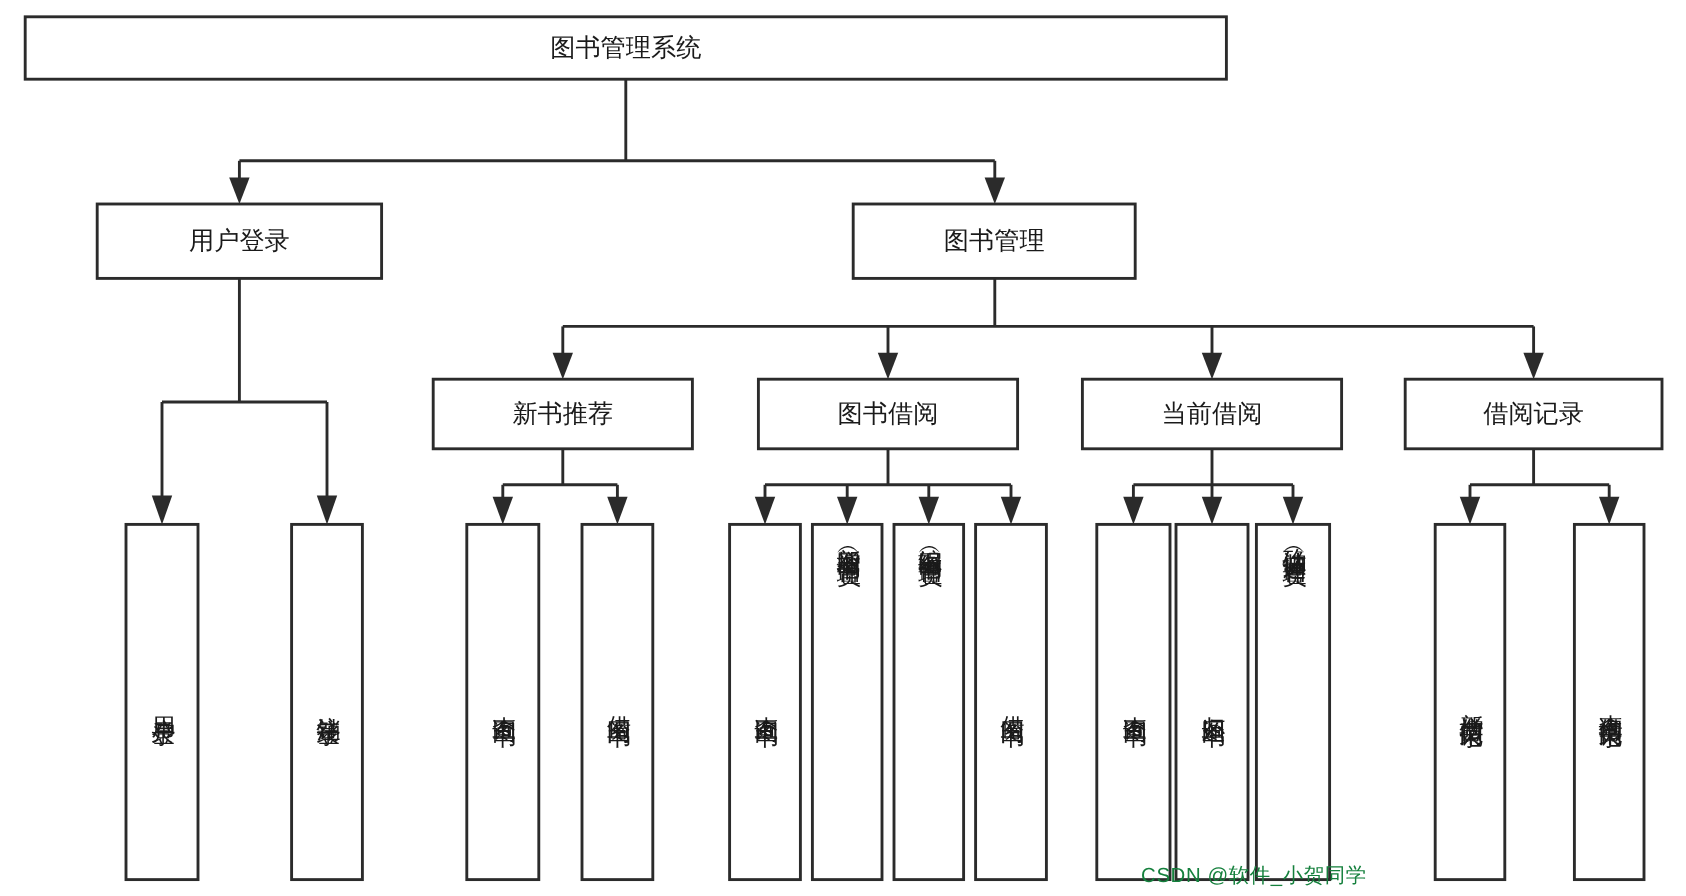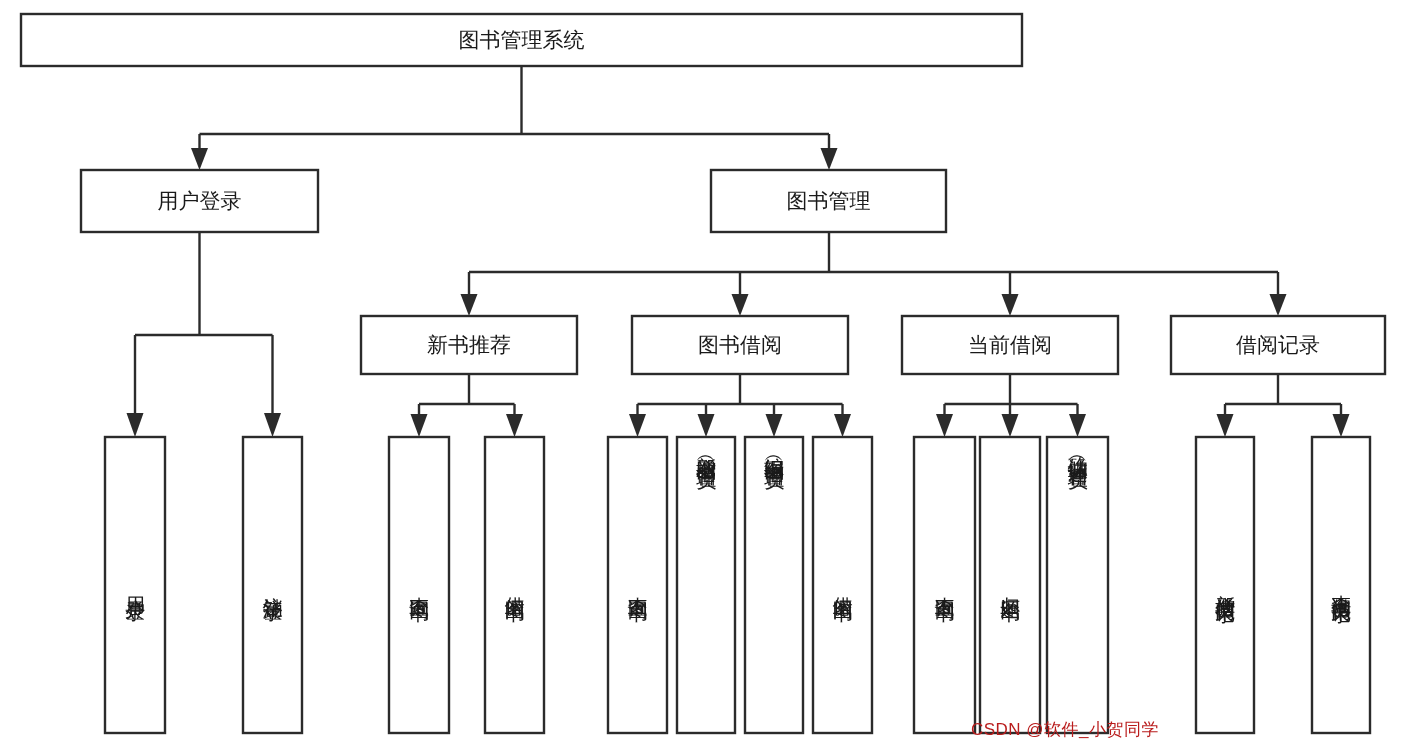--- a/index.html
+++ b/index.html
@@ -61,25 +61,25 @@
     text-orientation: upright;
     font-family: "Liberation Sans", "DejaVu Sans", sans-serif;
     font-size: 20px;
     line-height: 1.08;
     letter-spacing: 2px;
     color: #1a1a1a;
     white-space: nowrap;
   }
   .watermark {
     position: absolute;
-    right: 0;
+    right: 20px;
     bottom: 6px;
     font-family: "Liberation Sans", "DejaVu Sans", sans-serif;
     font-size: 17px;
-    color: #b91c1c;
+    color: #15803d;
     letter-spacing: 0.5px;
     user-select: none;
   }
 </style>
 </head>
 <body>
 
 <div id="diagram-root">
 
   <svg class="diagram-canvas" viewBox="0 0 1405 747" xmlns="http://www.w3.org/2000/svg">

